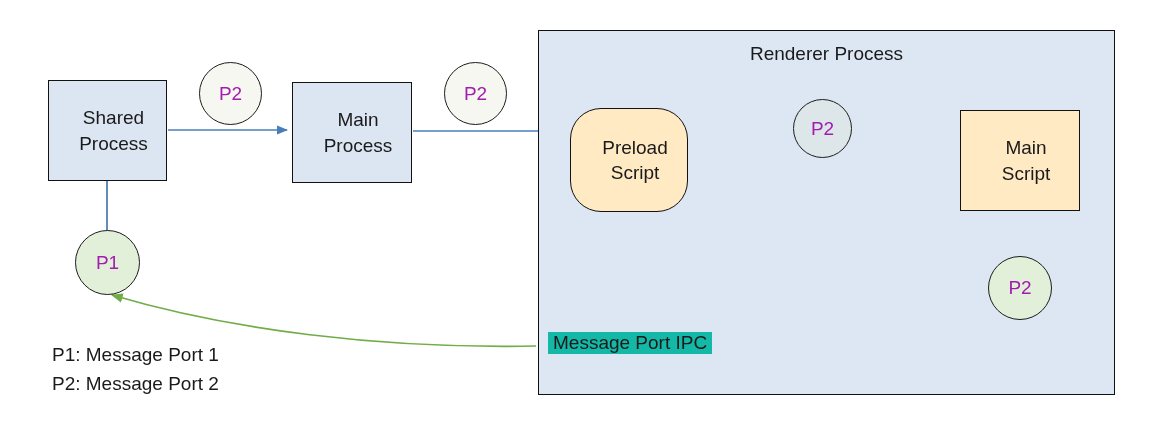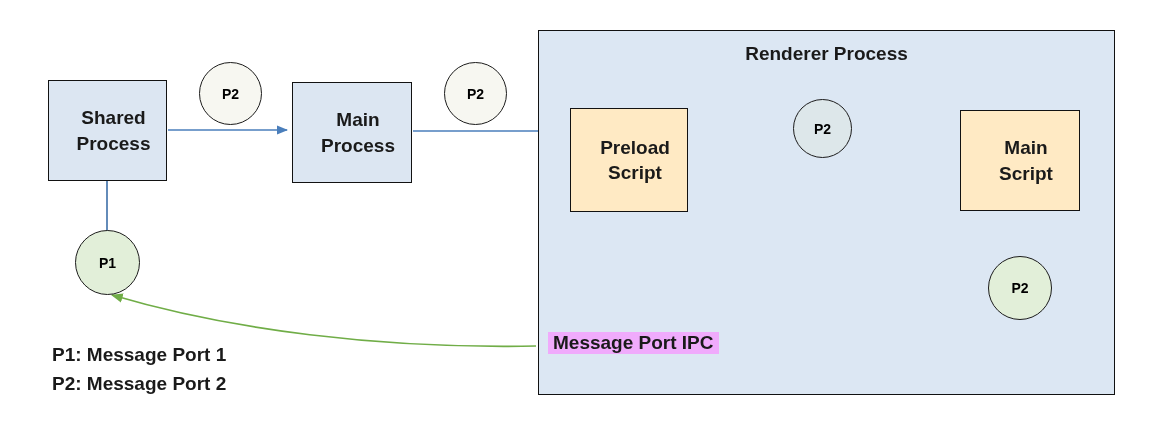--- a/index.html
+++ b/index.html
@@ -9,21 +9,20 @@
   }
   body {
     font-family: "Liberation Sans", sans-serif;
   }
   #canvas {
     position: relative;
     width: 1148px;
     height: 438px;
     background: #ffffff;
     overflow: hidden;
-    font-weight: bold;
   }
   #edges {
     position: absolute;
     left: 0;
     top: 0;
     width: 1174px;
     height: 438px;
     pointer-events: none;
   }
 
@@ -64,22 +63,22 @@
   }
 
   
   .port {
     position: absolute;
     box-sizing: border-box;
     border-radius: 50%;
     display: flex;
     align-items: center;
     justify-content: center;
-    font-size: 14px;
-    color: #000000;
+    font-size: 19px;
+    color: #a21caf;
     border: 1.5px solid #1c1c1c;
   }
   .port.cream { background: #f7f7f1; }
   .port.green { background: #e2efd9; text-align: center; }
   .port.steel { background: #dde7ea; }
 
   
   .label {
     position: absolute;
     font-size: 19px;
@@ -87,21 +86,21 @@
     white-space: nowrap;
   }
   .legend {
     position: absolute;
     font-size: 19px;
     color: #1a1a1a;
     line-height: 1.55;
   }
   .legend div { white-space: nowrap; }
   .ipc-label {
-    background: #f0abfc;
+    background: #14b8a6;
     padding: 0 5px;
   }
 </style>
 </head>
 <body>
 
 <div id="canvas">
 
   <svg id="edges" viewBox="0 0 1174 438" width="1174" height="438">
     <defs>
@@ -134,21 +133,21 @@
   <div class="node blue" style="left:48px; top:80px; width:119px; height:101px;">
     <span class="line">Shared</span>
     <span class="line">Process</span>
   </div>
 
   <div class="node blue" style="left:292px; top:82px; width:120px; height:101px;">
     <span class="line">Main</span>
     <span class="line">Process</span>
   </div>
 
-  <div class="node orange" style="left:570px; top:108px; width:118px; height:104px;">
+  <div class="node orange" style="left:570px; top:108px; width:118px; height:104px;border-radius:31px;">
     <span class="line">Preload</span>
     <span class="line">Script</span>
   </div>
 
   <div class="node orange" style="left:960px; top:110px; width:120px; height:101px;">
     <span class="line">Main</span>
     <span class="line">Script</span>
   </div>
 
   <div class="port cream" style="left:199px; top:62px; width:63px; height:63px;">

